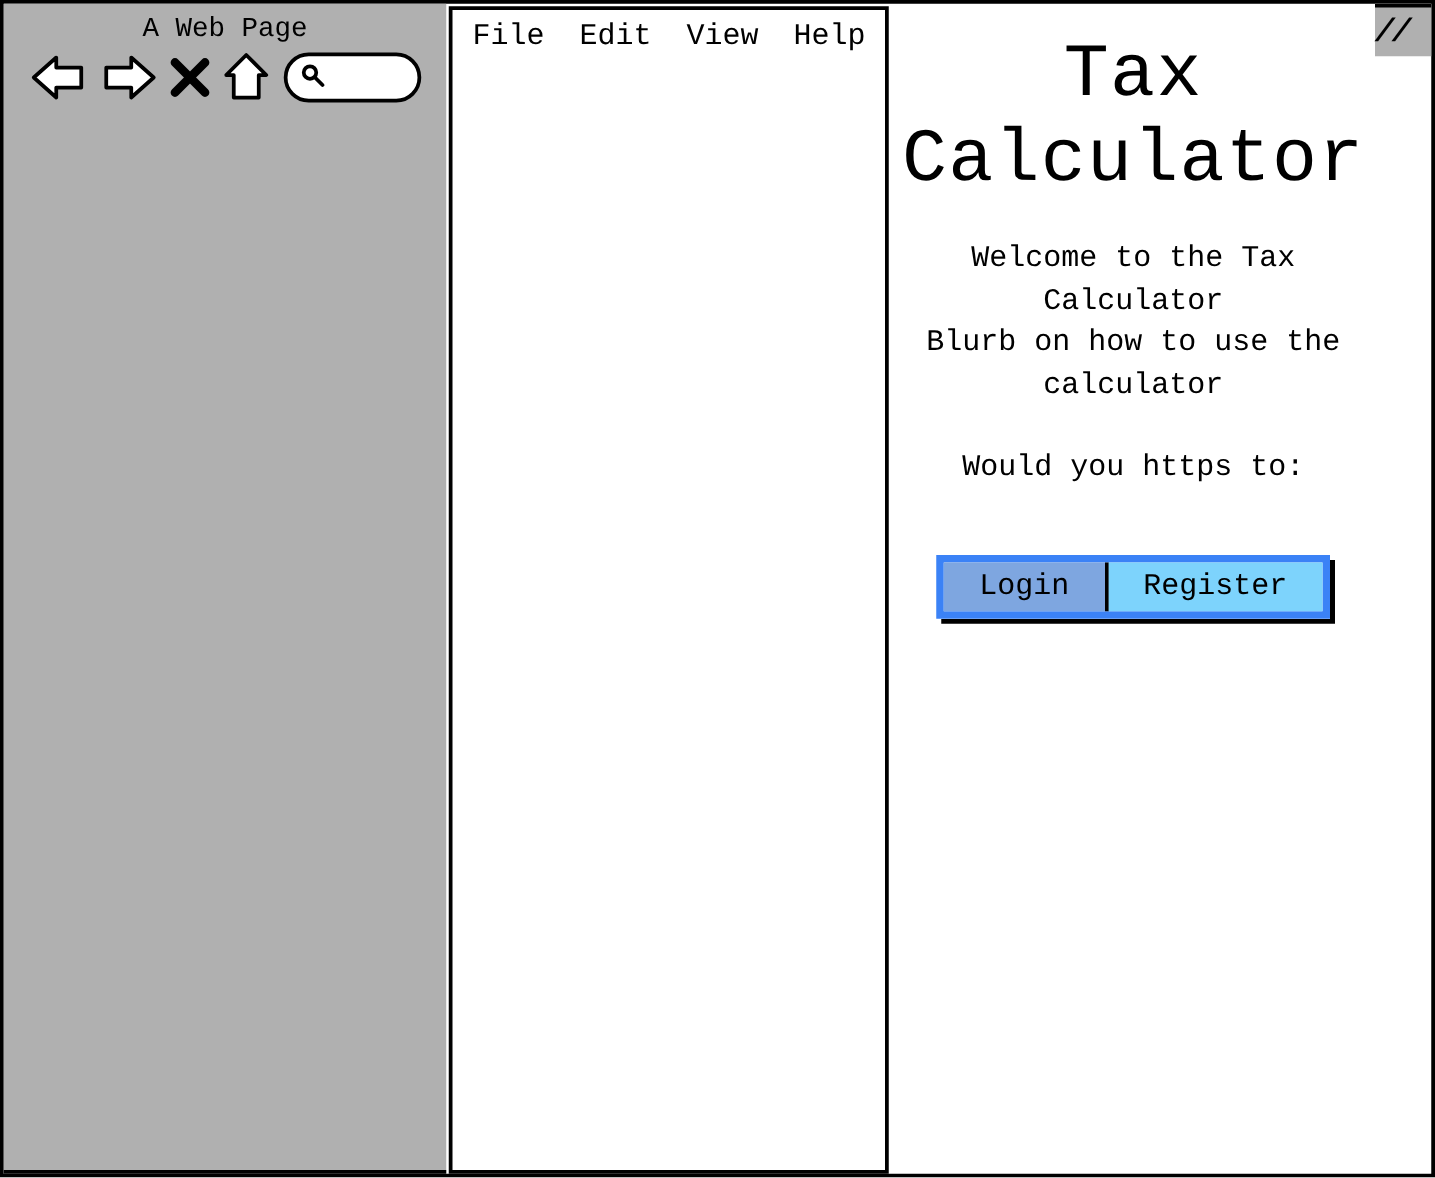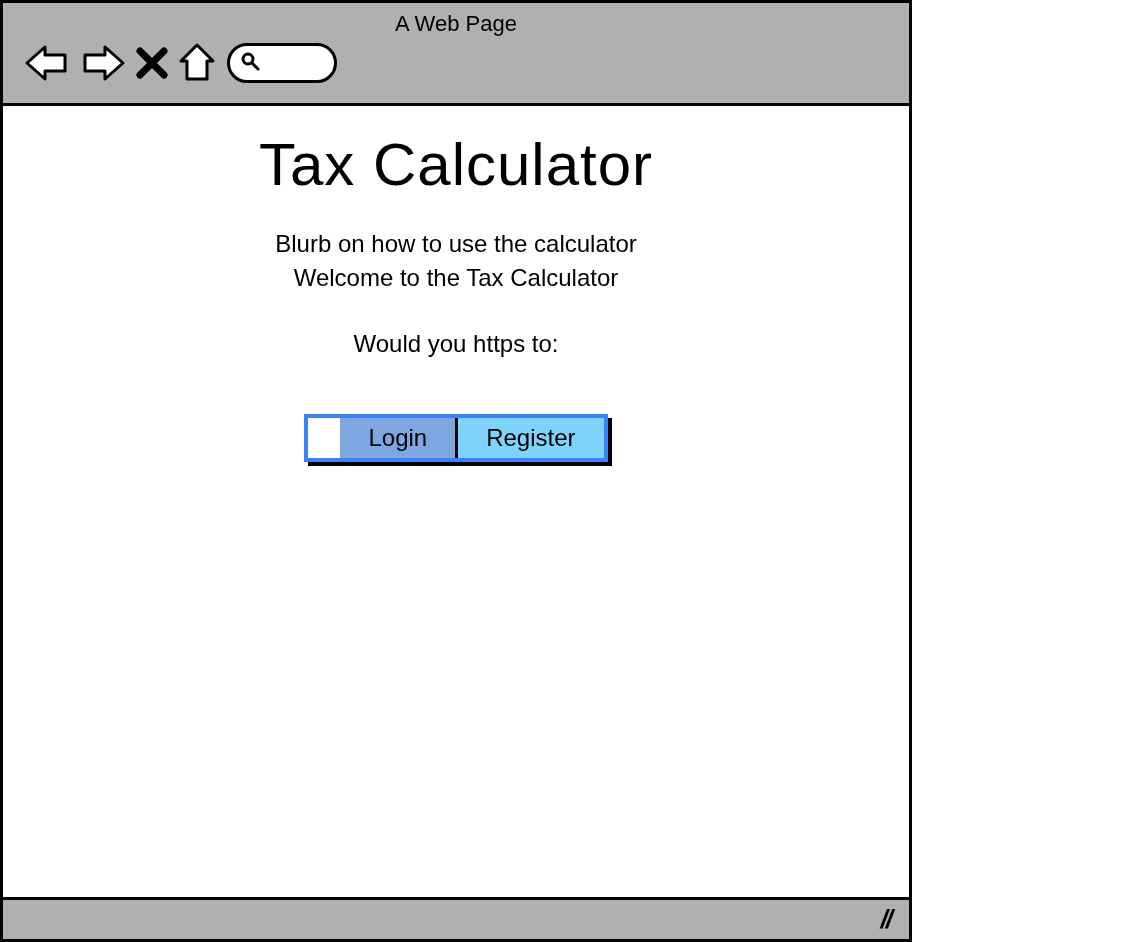--- a/index.html
+++ b/index.html
@@ -8,26 +8,27 @@
       padding: 0;
     }
     body {
       font-family: "Comic Sans MS", "Segoe Script", cursive, sans-serif;
       background: #fff;
       width: 1148px;
       height: 942px;
       overflow: hidden;
     }
     .window {
-      width: 912px;
+      width: 1148px;
       height: 942px;
       border: 3px solid #000;
       display: flex;
-      flex-direction: column;
-      background: #fff;
+      flex-direction: row;
+      background: #fff;
+      font-family: Liberation Mono, monospace;
     }
     
     .browser-chrome {
       background: #b0b0b0;
       border-bottom: 3px solid #000;
       padding: 6px 20px 18px 20px;
       position: relative;
     }
     .browser-title {
       text-align: center;
@@ -105,24 +106,23 @@
       font-size: 24px;
       text-align: center;
       margin-top: 36px;
     }
     .button-group-wrap {
       margin-top: 56px;
       position: relative;
     }
     .button-group {
       display: flex;
-      border: 4px solid #3b82f6;
+      border: 6px solid #3b82f6;
       position: relative;
       box-shadow: 4px 4px 0 #000;
-      padding-left: 32px;
     }
     .btn {
       padding: 6px 28px;
       font-size: 24px;
       font-family: inherit;
       cursor: pointer;
       background: #7dd3fc;
       border: none;
     }
     .btn.active {
@@ -180,26 +180,32 @@
         <span>
           <svg width="20" height="20" viewBox="0 0 20 20">
             <circle cx="8" cy="8" r="5" fill="none" stroke="#000" stroke-width="3"></circle>
             <line x1="12" y1="12" x2="18" y2="18" stroke="#000" stroke-width="3" stroke-linecap="round"></line>
           </svg>
         </span>
       </div>
     </div>
   </div>
 
+  <div class="menu-bar">
+    <span>File</span>
+    <span>Edit</span>
+    <span>View</span>
+    <span>Help</span>
+  </div>
 
   <div class="content">
     <h1 class="page-title">Tax Calculator</h1>
     <div class="welcome-text">
+      <div>Welcome to the Tax Calculator</div>
       <div>Blurb on how to use the calculator</div>
-      <div>Welcome to the Tax Calculator</div>
     </div>
     <div class="prompt-text">Would you https to:</div>
 
     <div class="button-group-wrap">
       <div class="button-group">
         <button class="btn active">Login</button>
         <button class="btn">Register</button>
       </div>
     </div>
   </div>

